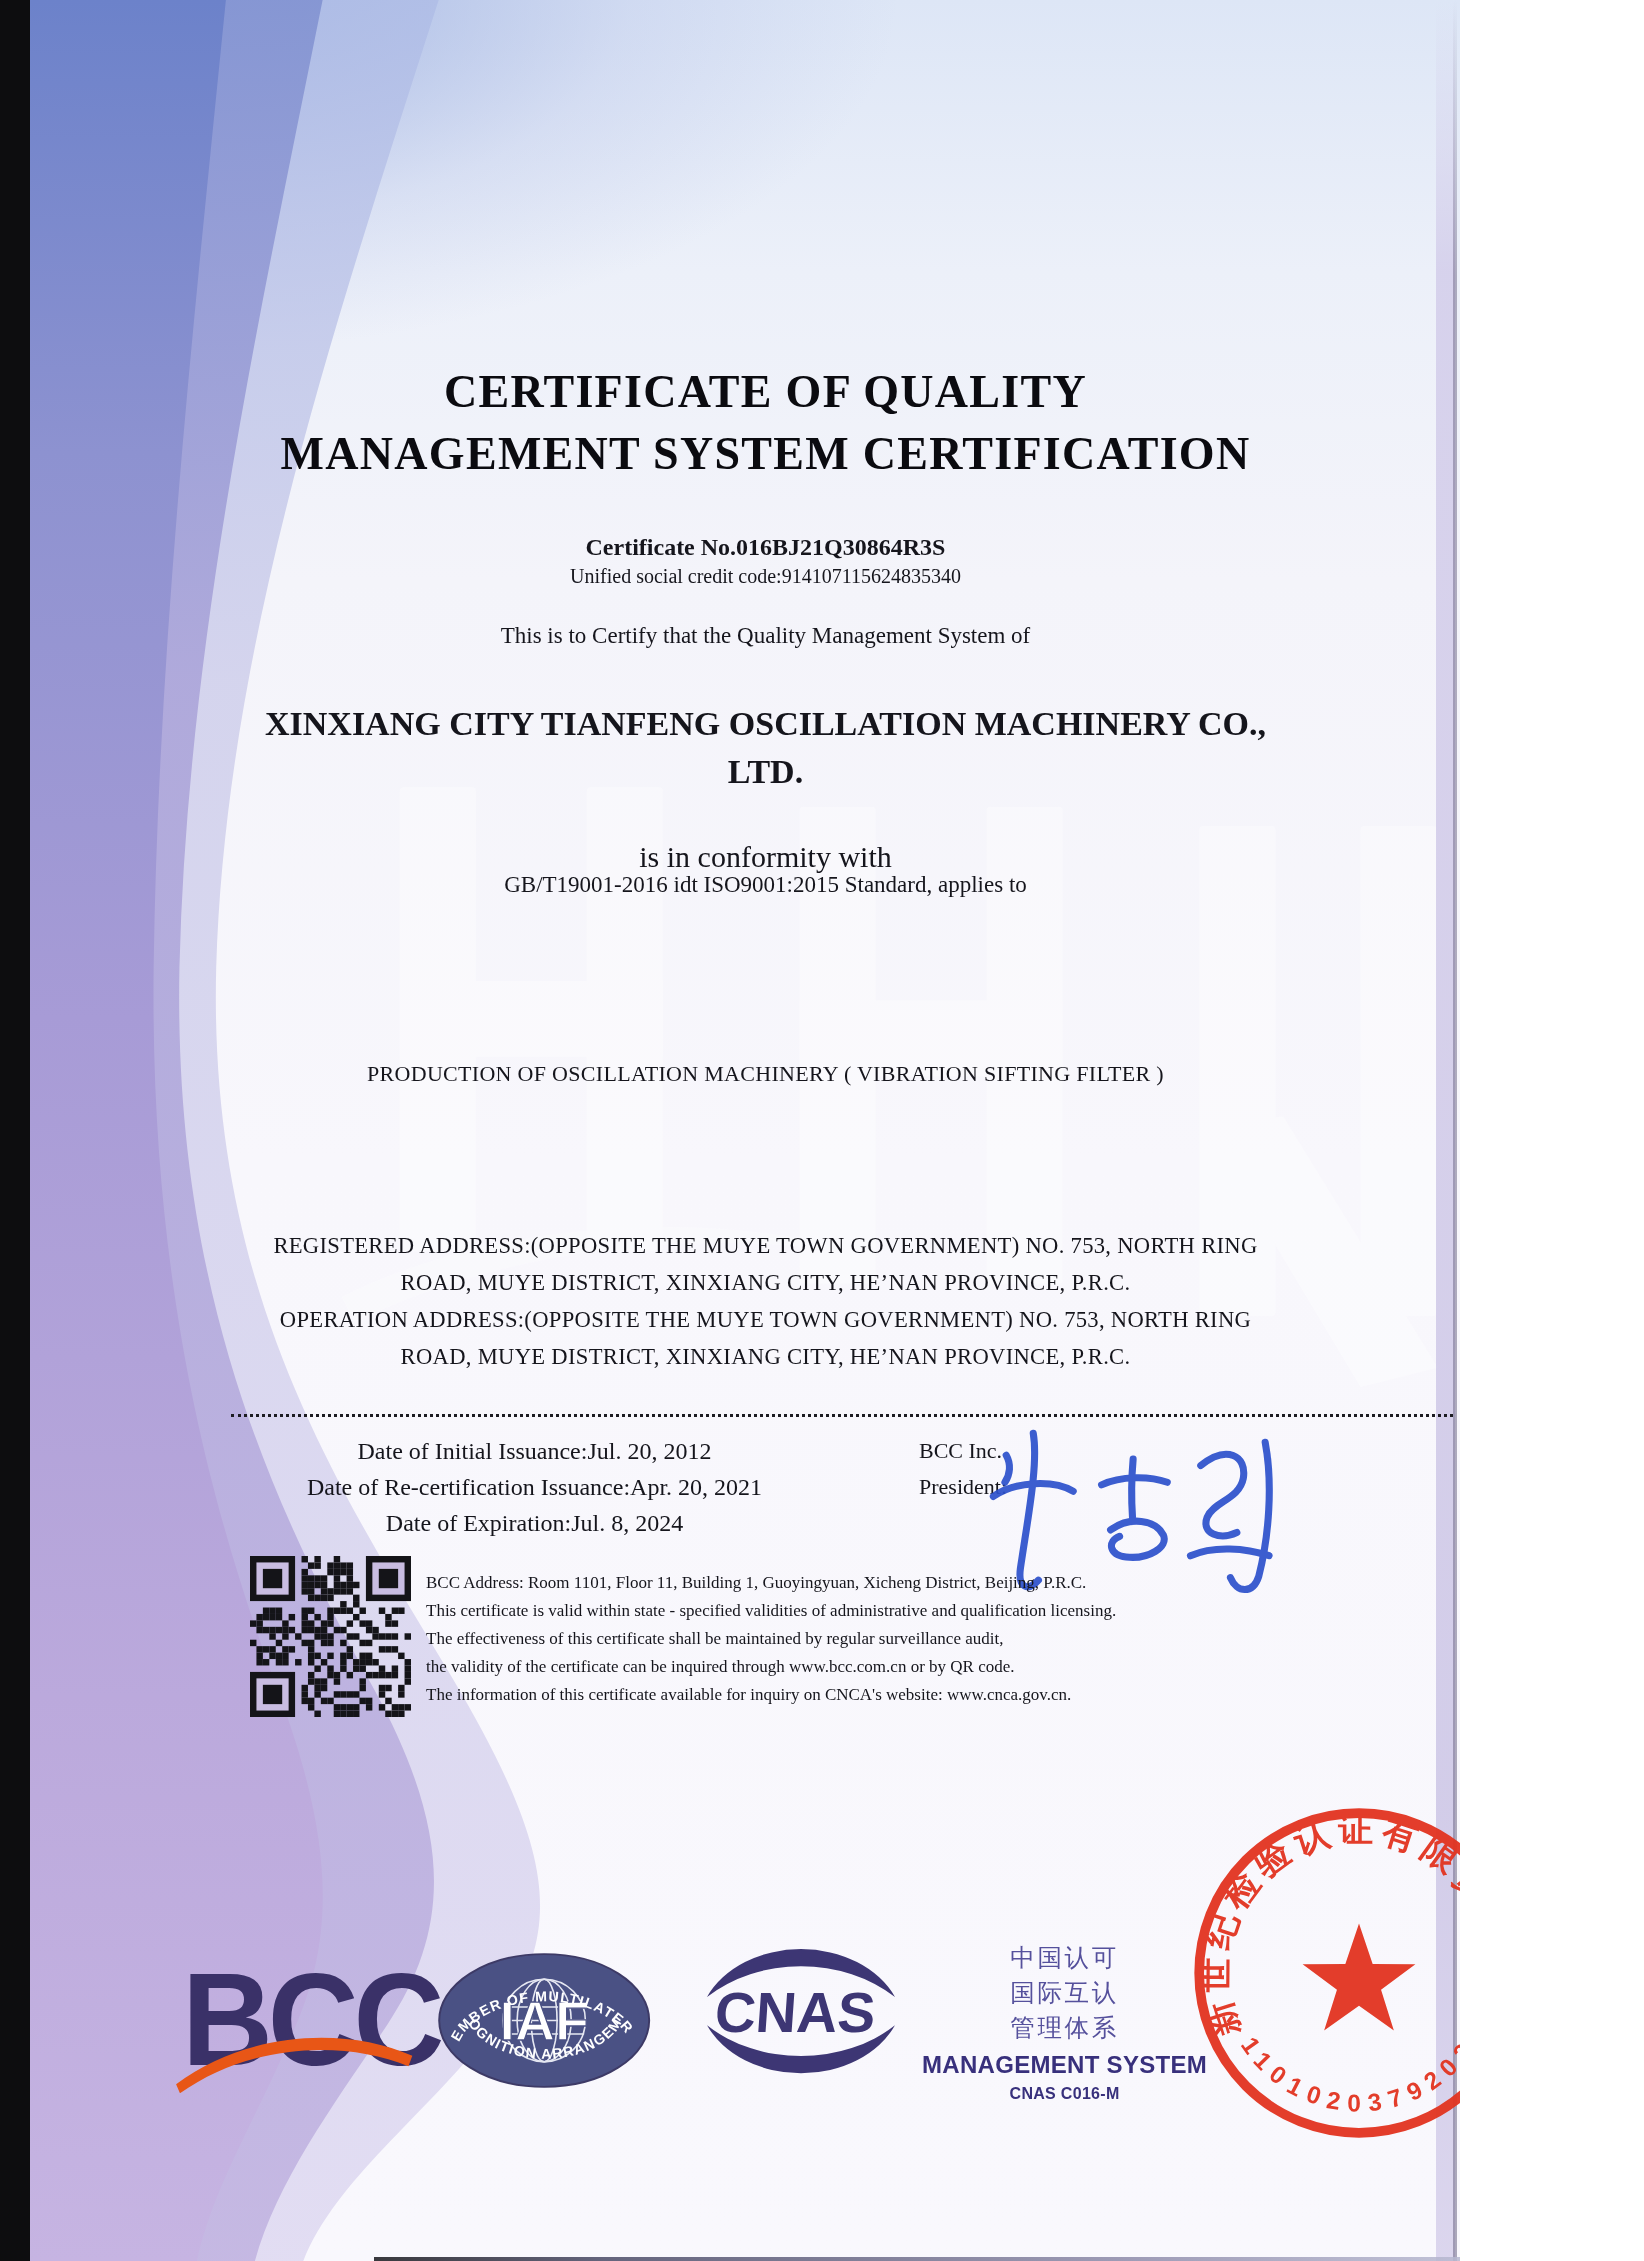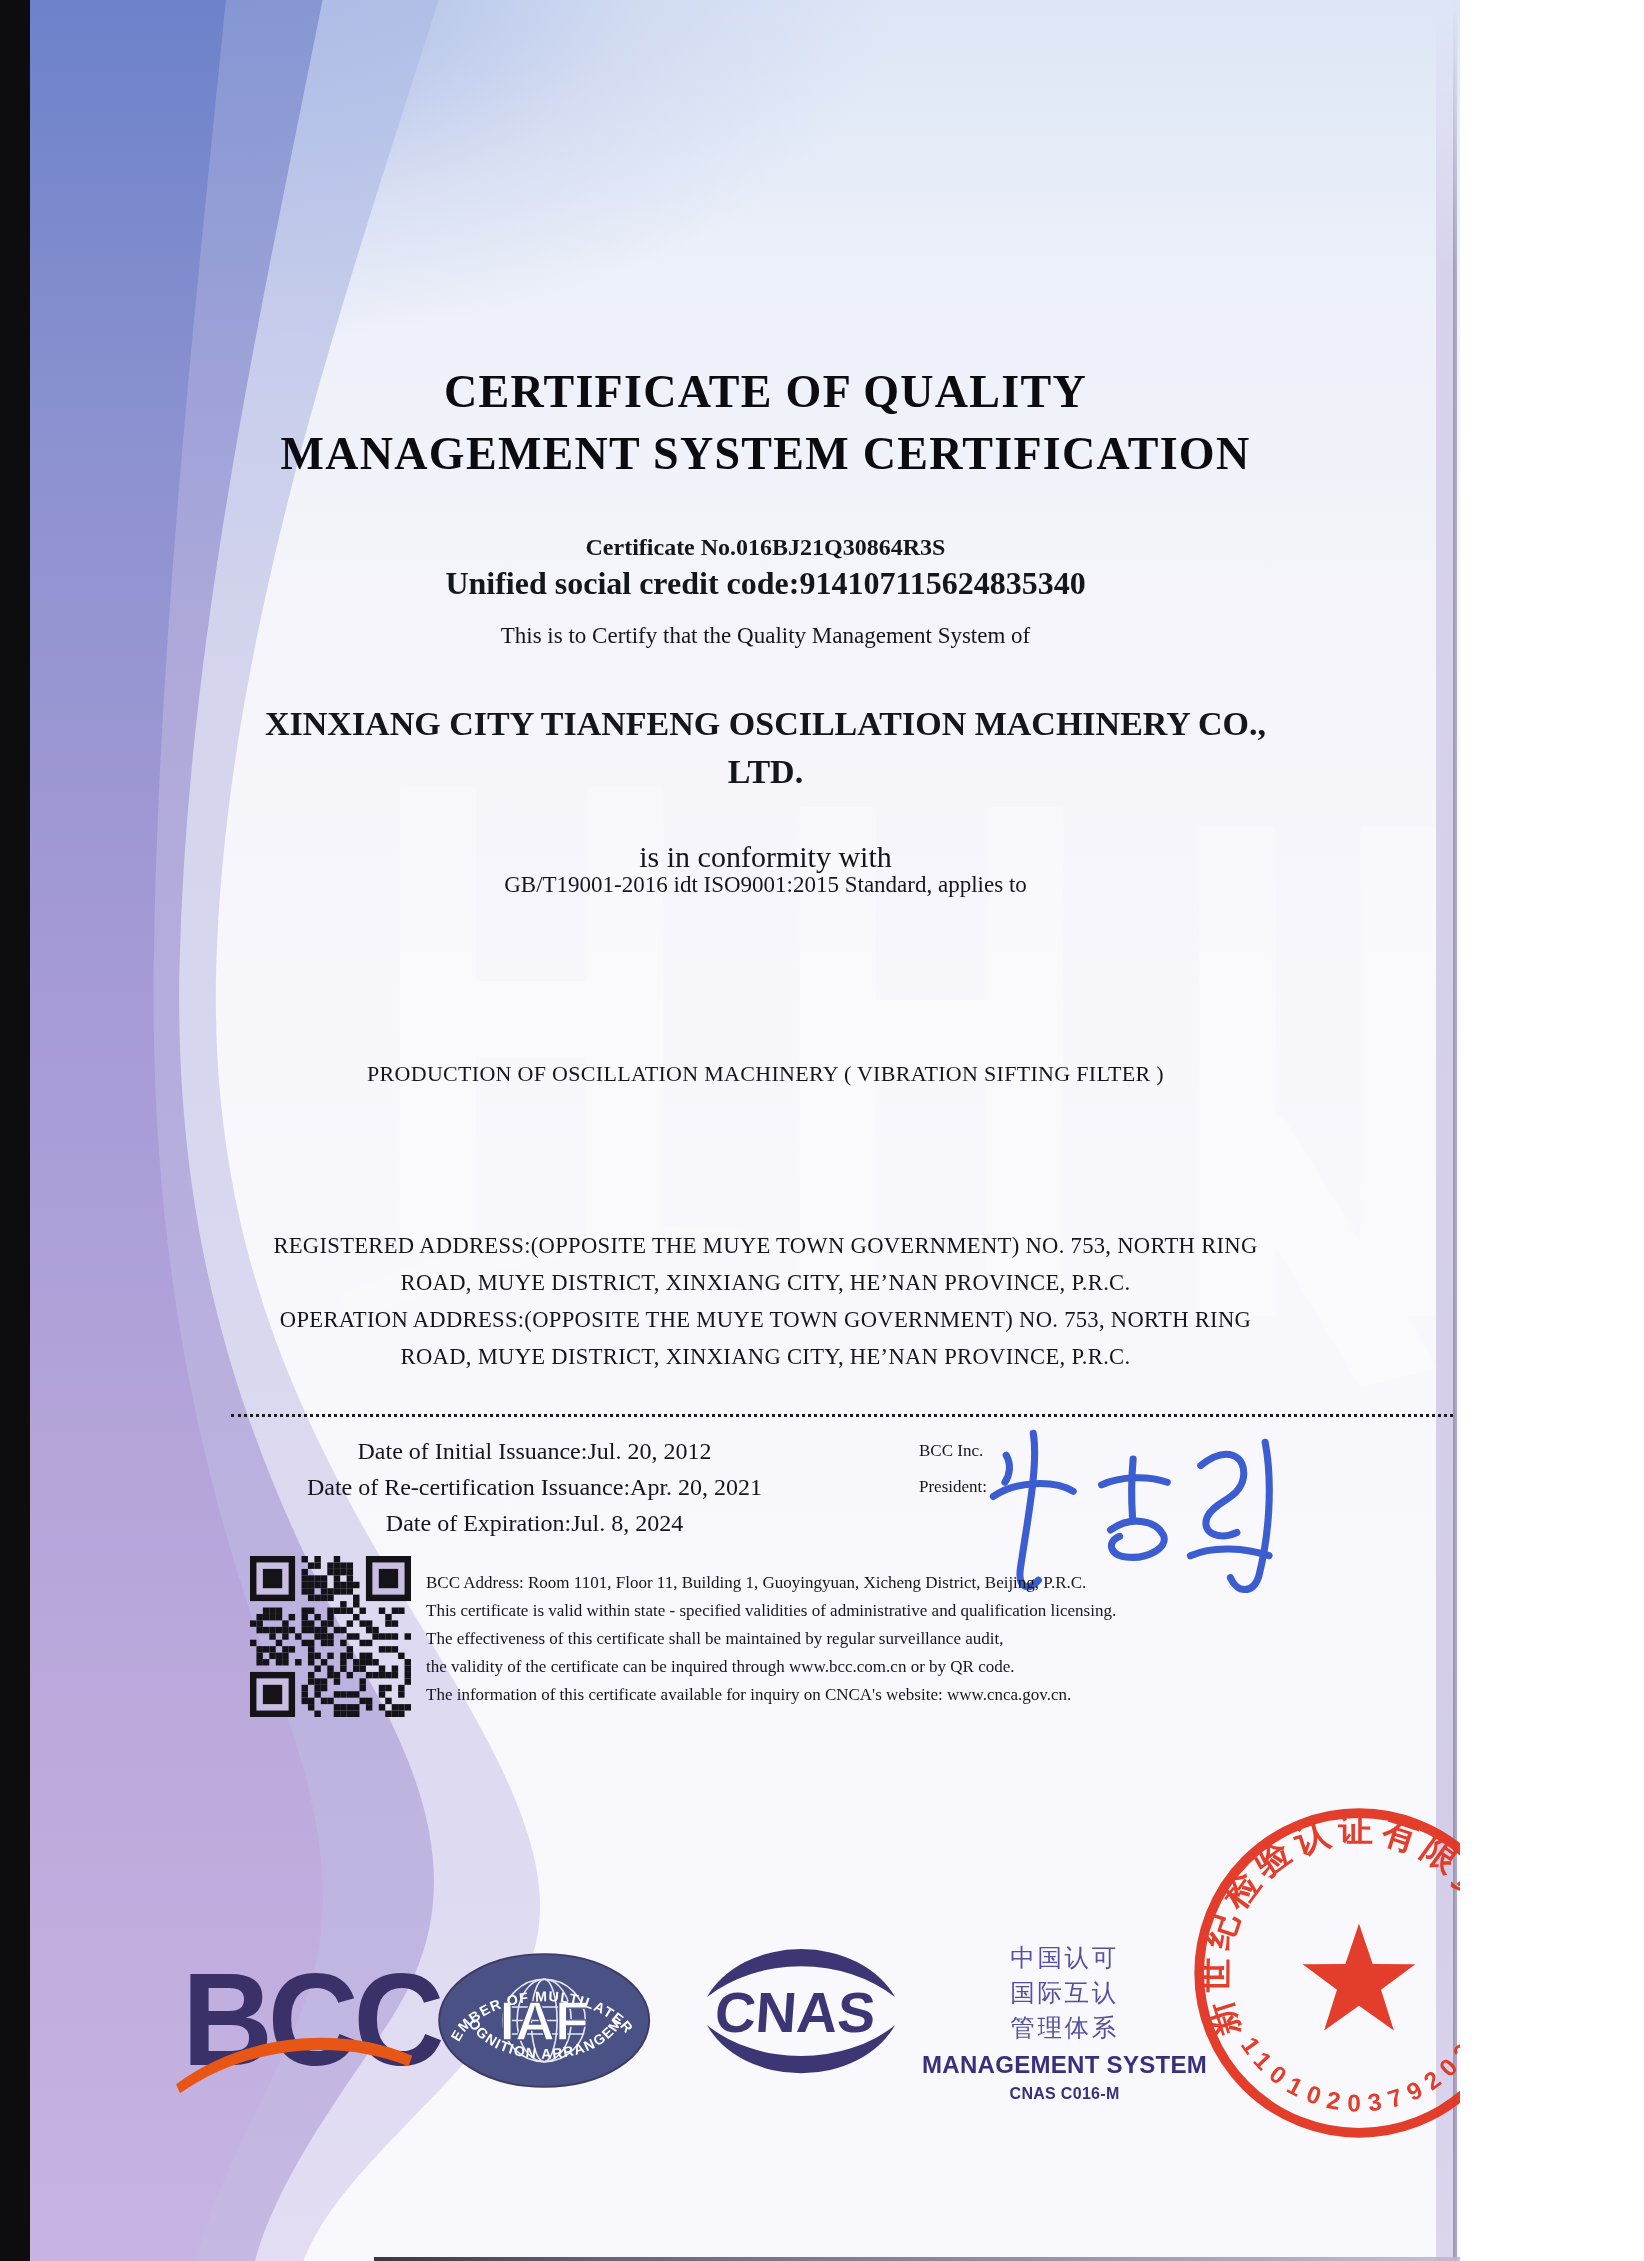--- a/index.html
+++ b/index.html
@@ -21,30 +21,30 @@
   .bottom-edge{left:374px;bottom:0;height:3.9px;width:1271px;
     background:linear-gradient(90deg,#17171c,#4a4a66 18%,#8f8cab 60%,#cfd2e6);opacity:.85;}
   .right-fold{top:0;right:5.2px;width:19.3px;height:2261px;
     background:linear-gradient(180deg,rgba(207,200,232,0) 0,rgba(207,200,232,.75) 271px,rgba(201,194,228,.8) 80%,rgba(216,210,236,.9) 100%);}
   .right-fold-line{top:0;right:2.6px;width:4.5px;height:2261px;
     background:linear-gradient(180deg,rgba(119,113,143,0) 0,rgba(119,113,143,.55) 277px,rgba(119,113,143,.6) 100%);}
   .watermark{left:303px;top:768px;opacity:.55;}
   
   .title{top:361px;font-size:46px;font-weight:bold;line-height:62px;letter-spacing:1.3px;color:#0b0b10;}
   .certno{top:534px;font-size:24px;font-weight:bold;}
-  .credit{top:565px;font-size:32px;font-weight:bold;text-align:center;}
+  .credit{top:565px;font-size:20px;font-weight:normal;text-align:center;}
   .certify{top:623px;font-size:23px;}
   .company{top:700px;font-size:34px;font-weight:bold;line-height:48px;}
   .conformity{top:840px;font-size:30px;}
   .standard{top:872px;font-size:23px;}
   .scope{top:1061px;font-size:22px;letter-spacing:0.3px;}
   .addr{top:1227px;font-size:22.6px;line-height:37px;letter-spacing:0.3px;}
   .sep{top:1414px;left:231px;width:1222px;border-top:3.2px dotted #1c1c22;height:0;}
   .dates{top:1433px;left:286px;width:497px;text-align:center;font-size:24px;line-height:36px;}
-  .issuer{top:1433px;left:919px;font-size:17px;line-height:36px;text-align:left;}
+  .issuer{top:1433px;left:919px;font-size:22px;line-height:36px;text-align:left;}
   .signature{left:974px;top:1419px;}
   .qr{left:250px;top:1556px;}
   .notes{top:1569px;left:426px;width:742px;font-size:17px;line-height:28px;text-align:left;}
   
   .bcc-logo{left:182px;top:1981px;width:226px;height:135px;}
   .bcc-letters{position:absolute;left:0;top:-34px;font-family:"Liberation Sans","DejaVu Sans",sans-serif;
     font-size:126px;font-weight:900;letter-spacing:-5.2px;color:#3a3168;transform:scaleY(1.04);}
   .iaf-logo{left:433px;top:1949px;}
   .cnas-logo{left:698px;top:1930px;}
   .cnas-text{left:922px;top:1940px;text-align:center;font-family:"Liberation Sans","DejaVu Sans",sans-serif;}

